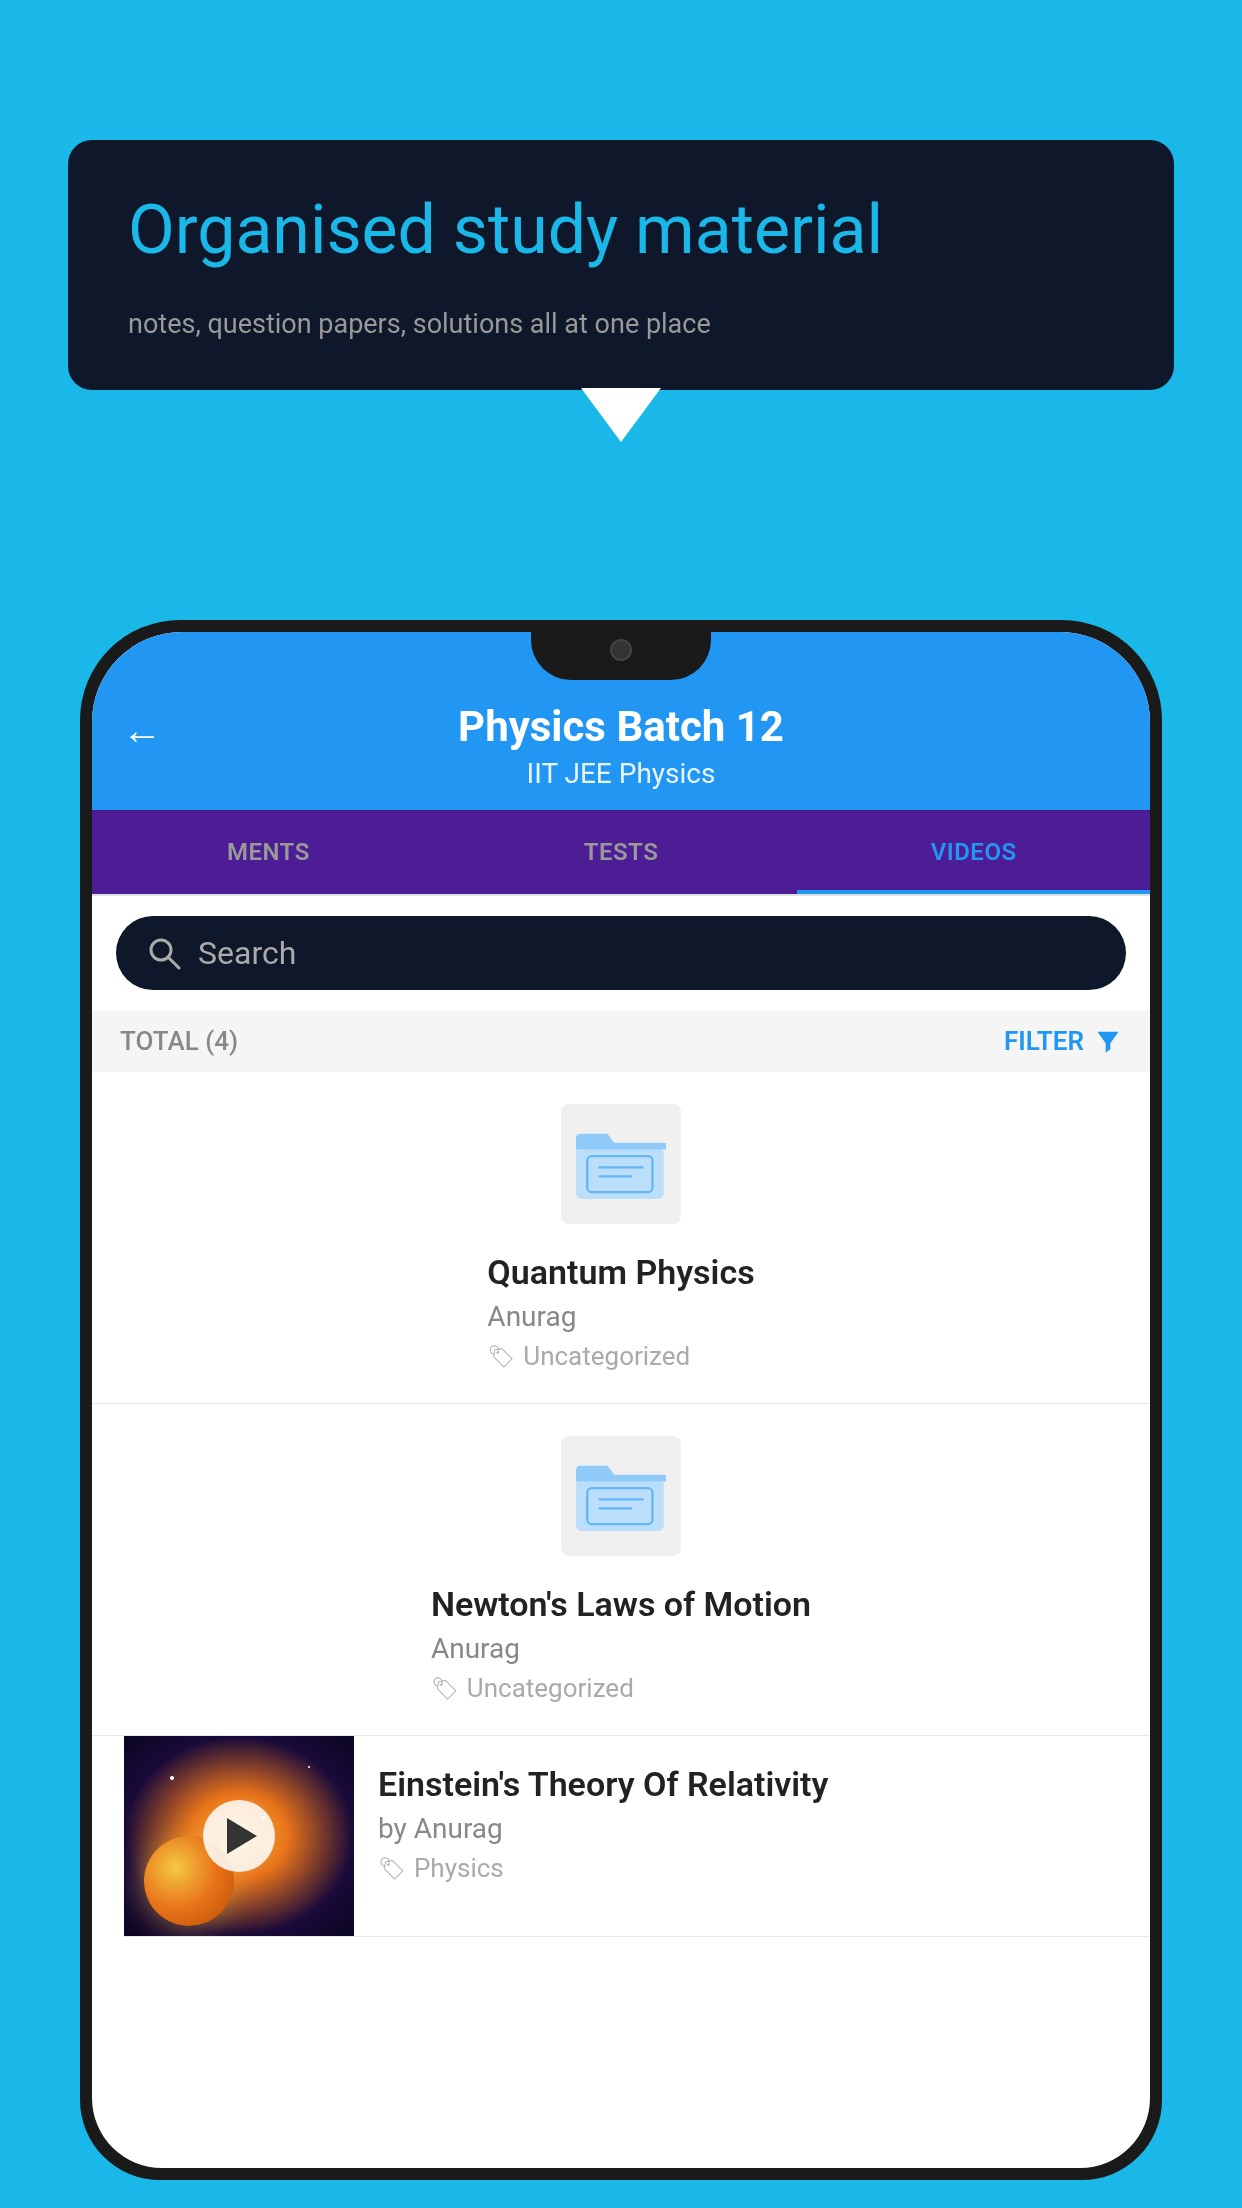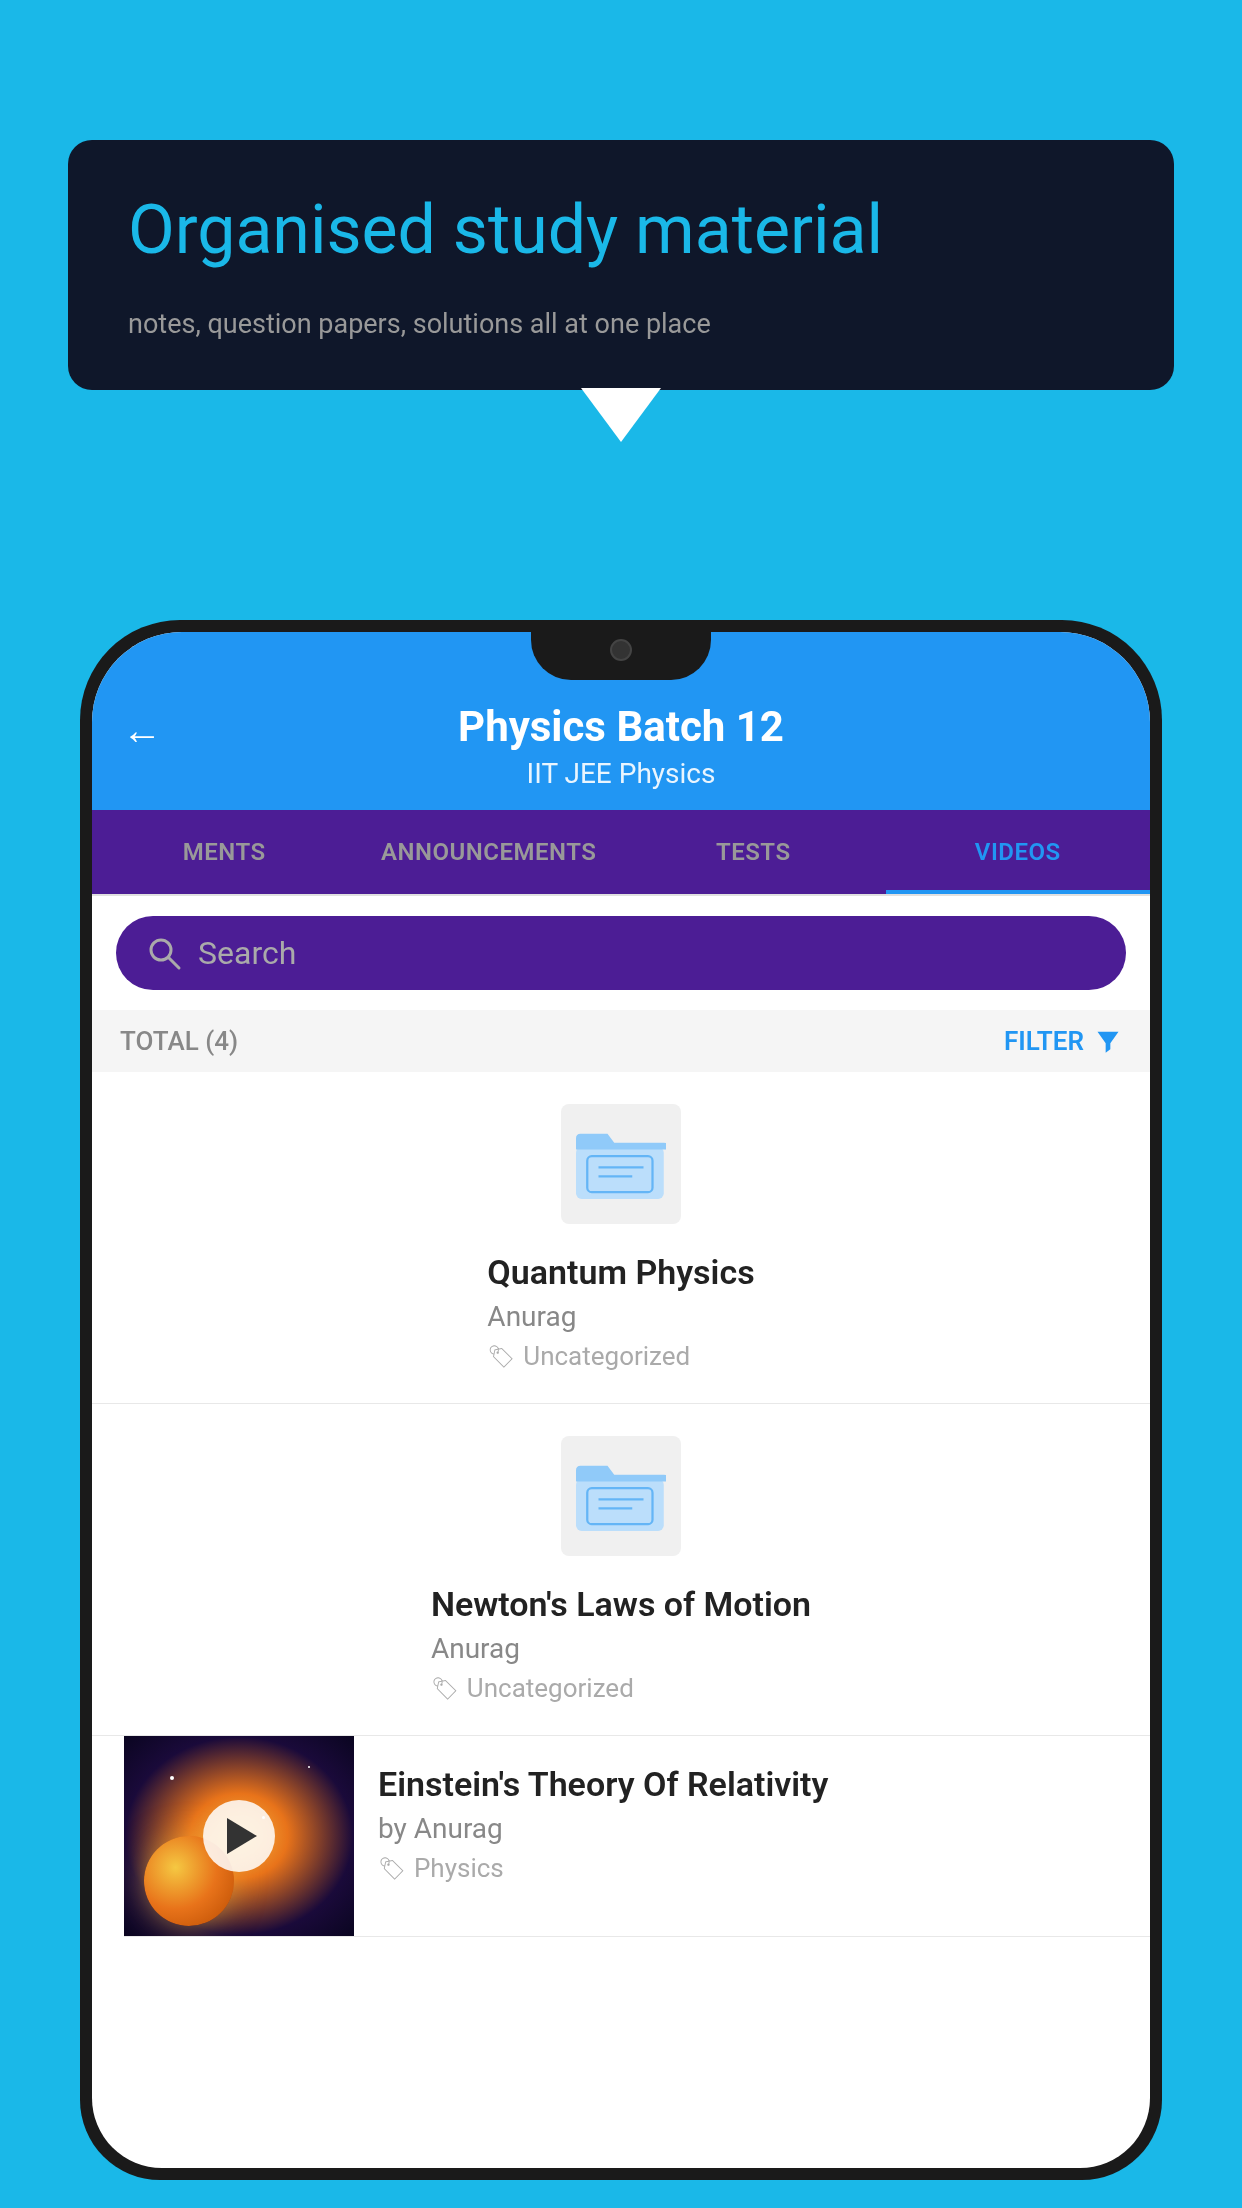--- a/index.html
+++ b/index.html
@@ -197,21 +197,21 @@
       background: #2196f3;
     }
 
     
     .search-container {
       padding: 20px 24px;
       background: white;
     }
 
     .search-bar {
-      background: #4c1d95;
+      background: #0f172a;
       border-radius: 40px;
       display: flex;
       align-items: center;
       padding: 18px 30px;
       gap: 16px;
     }
 
     .search-icon-svg {
       color: #999;
       font-size: 34px;
@@ -426,21 +426,20 @@
     <div class="phone-screen">
 
       <div class="app-header">
         <span class="back-button">←</span>
         <div class="header-title">Physics Batch 12</div>
         <div class="header-subtitle">IIT JEE   Physics</div>
       </div>
 
       <div class="tabs-container">
         <div class="tab">MENTS</div>
-        <div class="tab">ANNOUNCEMENTS</div>
         <div class="tab">TESTS</div>
         <div class="tab active">VIDEOS</div>
       </div>
 
       <div class="search-container">
         <div class="search-bar">
           <svg class="search-icon-svg" width="36" height="36" viewBox="0 0 36 36">
             <circle fill="none" stroke="#aaa" stroke-width="3" cx="15" cy="15" r="10"></circle>
             <line stroke="#aaa" stroke-width="3" stroke-linecap="round" x1="23" y1="23" x2="33" y2="33"></line>
           </svg>

